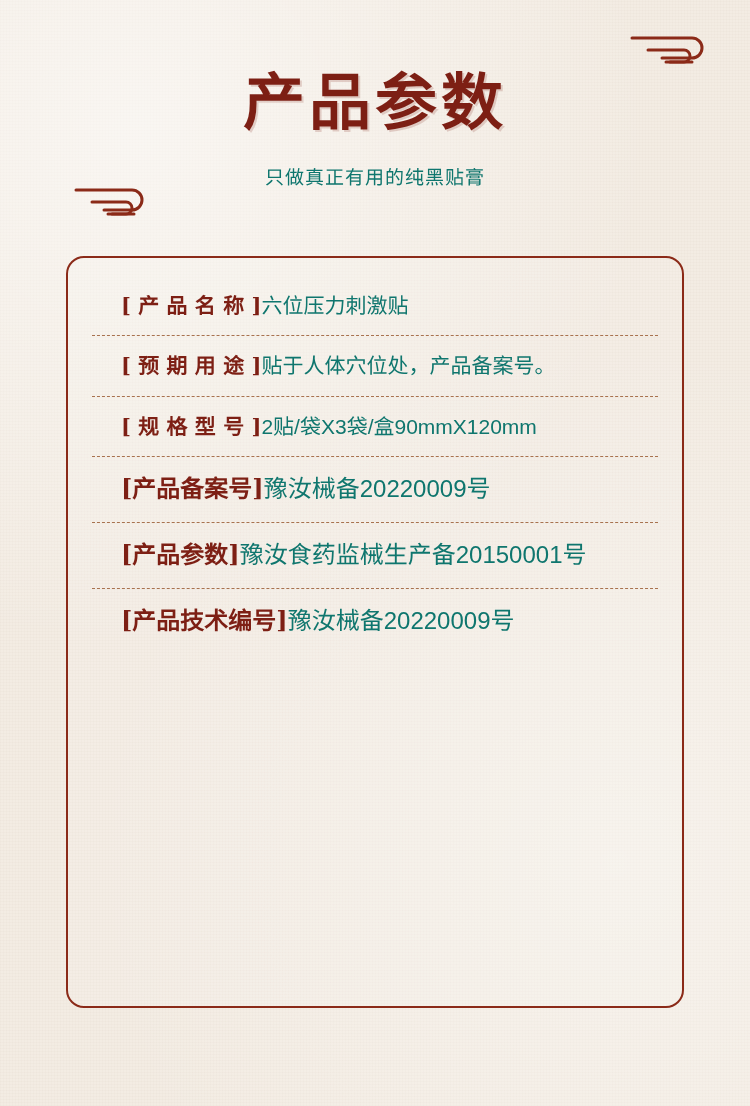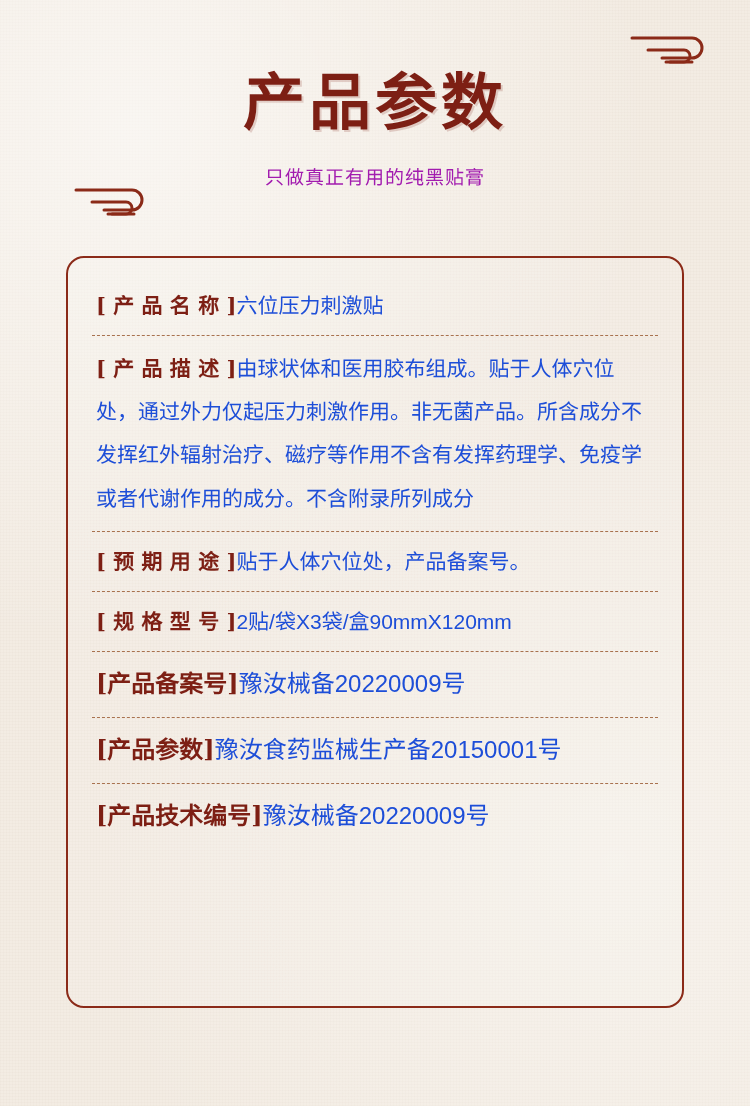--- a/index.html
+++ b/index.html
@@ -59,21 +59,21 @@
     text-shadow: 2px 2px 0 rgba(125,31,20,0.18);
   }
   .subtitle {
     position: absolute;
     top: 162px;
     left: 0;
     width: 750px;
     text-align: center;
     font-size: 19px;
     letter-spacing: 1px;
-    color: #a21caf;
+    color: #0f766e;
   }
 
   
   .card {
     position: absolute;
     top: 256px;
     left: 66px;
     width: 618px;
     height: 752px;
     border: 2px solid #8b2a18;
@@ -96,23 +96,24 @@
     line-height: 1.78;
   }
   .row:last-child {
     border-bottom: none;
   }
   .row .label {
     color: #7d1f14;
     font-weight: bold;
     font-family: "DejaVu Serif", "Liberation Serif", serif;
     white-space: pre;
+    margin-left: 25px;
   }
   .row .value {
-    color: #1d4ed8;
+    color: #0f766e;
   }
   .row.desc {
     line-height: 2.05;
   }
   .row.small-label .label {
     font-size: 24px;
   }
   .row.small-label .value {
     font-size: 24px;
   }
@@ -142,23 +143,20 @@
   <div class="title">产品参数</div>
   <div class="subtitle">只做真正有用的纯黑贴膏</div>
 
   <div class="card">
     <div class="rows">
 
       <div class="row">
         <span class="label">[ 产 品 名 称 ]</span><span class="value">六位压力刺激贴</span>
       </div>
 
-      <div class="row desc">
-        <span class="label">[ 产 品 描 述 ]</span><span class="value">由球状体和医用胶布组成。贴于人体穴位处，通过外力仅起压力刺激作用。非无菌产品。所含成分不发挥红外辐射治疗、磁疗等作用不含有发挥药理学、免疫学或者代谢作用的成分。不含附录所列成分</span>
-      </div>
 
       <div class="row">
         <span class="label">[ 预 期 用 途 ]</span><span class="value">贴于人体穴位处，产品备案号。</span>
       </div>
 
       <div class="row">
         <span class="label">[ 规 格 型 号 ]</span><span class="value">2贴/袋X3袋/盒90mmX120mm</span>
       </div>
 
 

